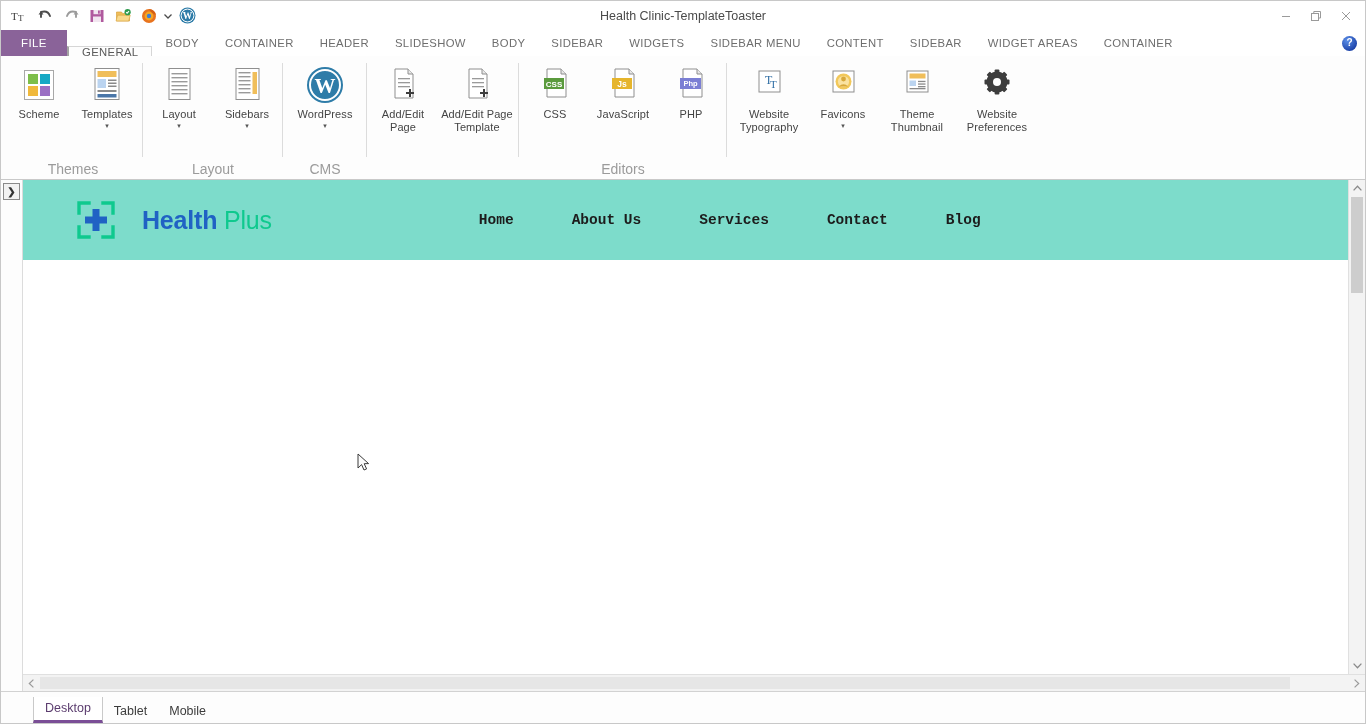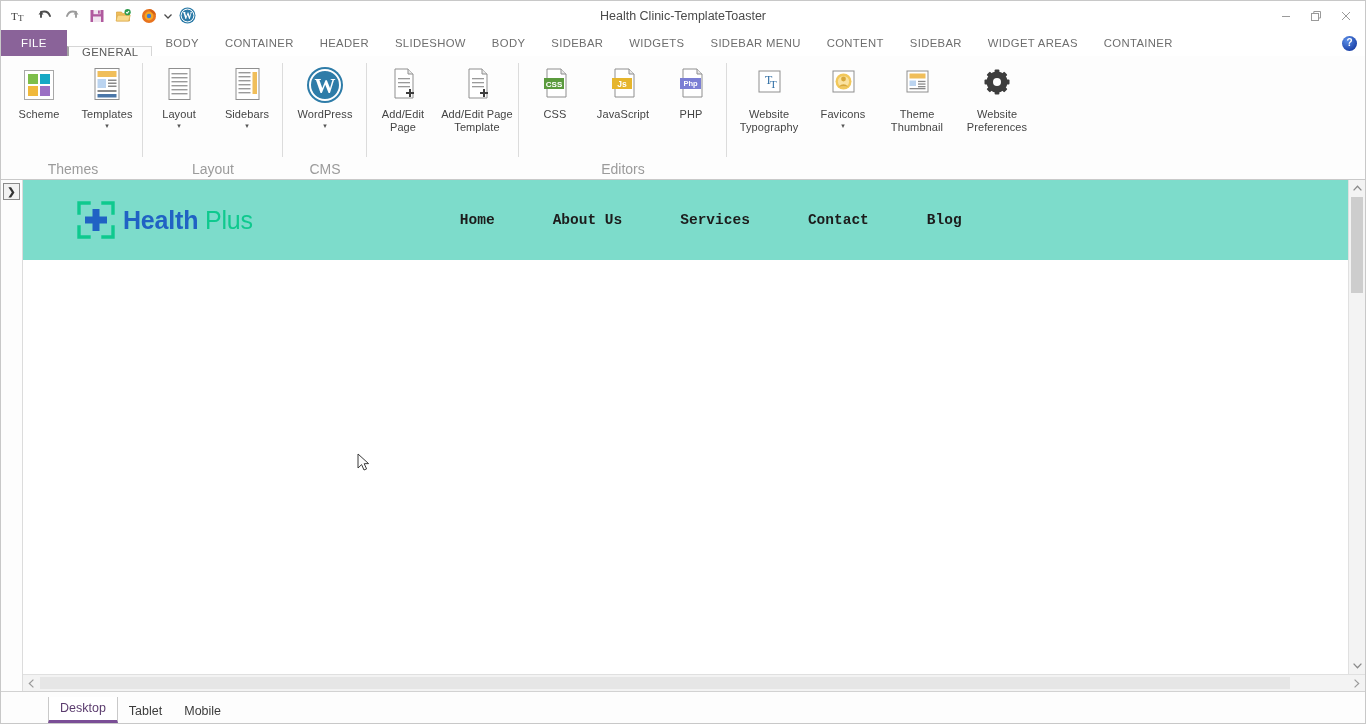--- a/index.html
+++ b/index.html
@@ -151,21 +151,21 @@
     flex: 1; position: relative; overflow: hidden;
   }
 
   
   .site-header {
     height: 80px; background: #7DDCCB;
     display: flex; align-items: center;
     padding-left: 52px;
     position: relative; z-index: 3;
   }
-  .logo { display: flex; align-items: center; gap: 6px; }
+  .logo { display: flex; align-items: center; gap: 25px; }
   .logo-mark { width: 42px; height: 42px; position: relative; }
   .logo-text { font-size: 25px; font-weight: bold; letter-spacing: -.2px; }
   .logo-text .t1 { color: #2062C4; }
   .logo-text .t2 { color: #0FC98E; font-weight: normal; }
   .site-nav { display: flex; align-items: center; margin-left: 178px; gap: 0; font-family: Liberation Mono, monospace; }
   .site-nav a {
     color: #1c1c1c; font-size: 14.5px; font-weight: bold;
     text-decoration: none; padding: 0 29px; white-space: nowrap;
   }
 
@@ -200,21 +200,21 @@
   .hs-track { flex: 1; position: relative; }
   .hs-thumb {
     position: absolute; top: 2px; bottom: 2px; left: 0; width: 1250px;
     background: #e6e6e6;
   }
 
   
   .devbar {
     height: 32px; flex: 0 0 32px;
     background: #fdfdfd; border-top: 1px solid #d2d2d2;
-    display: flex; align-items: flex-end; padding-left: 47px;
+    display: flex; align-items: flex-end; padding-left: 32px;
   }
   .devtab {
     padding: 4px 11px 5px 11px; font-size: 12.5px; color: #3c3c3c;
     background: transparent; border: none;
   }
   .devtab.active {
     color: #5B3C6E; background: #fff;
     border: 1px solid #c9c9c9; border-bottom: 3px solid #7A4E96;
     border-top: none;
   }

